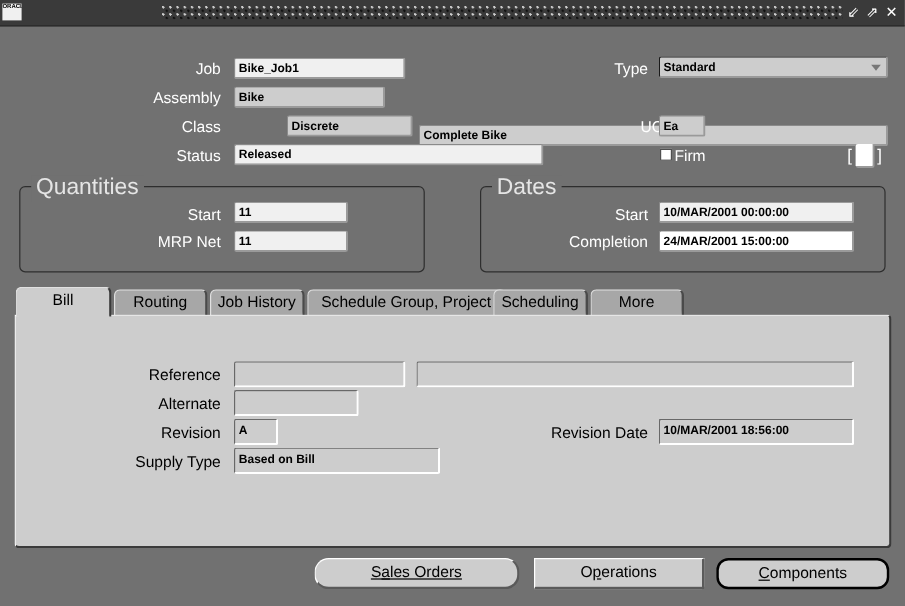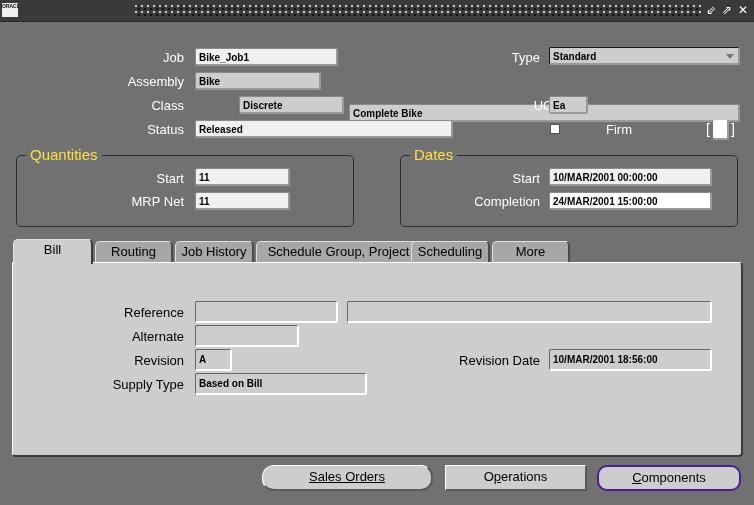--- a/index.html
+++ b/index.html
@@ -21,35 +21,35 @@
   .field { position:absolute; height:18px; box-sizing:border-box; font-weight:bold; font-size:10px;
            padding:1px 3px; line-height:15px; white-space:nowrap; overflow:hidden;
            border-top:1px solid #8a8a8a; border-left:1px solid #8a8a8a;
            border-right:2px solid #9a9a9a; border-bottom:2px solid #9a9a9a; border-radius:2px; }
   .field.white { background:#f0f0f0; }
   .field.pure { background:#ffffff; }
   .field.gray { background:#cdcdcd; }
   .field.on-canvas { border-top:1px solid #686868; border-left:1px solid #686868; border-right:2px solid #fff; border-bottom:2px solid #fff; }
 
   .frame { position:absolute; border:1px solid #2e2e2e; border-radius:5px; }
-  .frame-title { position:absolute; color:#fde047; font-size:15px; background:#717171; padding:0 4px; }
+  .frame-title { position:absolute; color:#e5e5e5; font-size:19px; background:#717171; padding:0 4px; }
 
   .tab { position:absolute; top:241px; height:22px; box-sizing:border-box; background:#a7a7a7;
          border-top:1px solid #e0e0e0; border-left:1px solid #e0e0e0; border-right:2px solid #4a4a4a;
          border-radius:5px 5px 0 0; text-align:center; line-height:20px; font-size:13px; cursor:pointer; }
   .tab.active { background:#cdcdcd; height:25px; top:239px; border-right:2px solid #3a3a3a; z-index:2; }
   .canvas { position:absolute; left:12px; top:262px; width:728px; height:192px; background:#cdcdcd;
             border-left:1px solid #fff; border-top:1px solid #fff; border-right:2px solid #3a3a3a; border-bottom:2px solid #3a3a3a;
             border-radius:0 4px 4px 4px; }
 
   .btn { position:absolute; top:465px; height:26px; box-sizing:border-box; background:#cdcdcd;
          border-top:1px solid #fff; border-left:1px solid #fff; border-right:2px solid #5a5a5a; border-bottom:2px solid #5a5a5a;
          text-align:center; line-height:22px; font-size:13px; cursor:pointer; }
   .btn.pill { border-radius:12px;text-decoration:underline; }
-  .btn.def { border:2px solid #4c1d95; border-radius:10px; }
+  .btn.def { border:2px solid #000000; border-radius:10px; }
   .btn u { text-decoration:underline; }
 
   .checkbox { position:absolute; left:550px; top:124px; width:10px; height:10px; background:#fff; border:1px solid #505050; box-sizing:border-box; }
   .dropdown-arrow { position:absolute; right:4px; top:6px; width:0; height:0; border-left:4px solid transparent; border-right:4px solid transparent; border-top:5px solid #777; }
 </style>
 </head>
 <body>
 
 <div class="titlebar">
   <div class="logo"><span>ORACLE</span></div>
@@ -75,21 +75,21 @@
 <div class="label" style="left:100px; top:98px; width:84px;">Class</div>
 <div class="field gray" style="left:195px; top:96px; width:105px;margin-left:44px;">Discrete</div>
 
 <div class="label" style="left:484px; top:98px; width:80px;">UOM</div>
 <div class="field gray" style="left:549px; top:96px; width:39px;">Ea</div>
 
 <div class="label" style="left:100px; top:122px; width:84px;">Status</div>
 <div class="field white" style="left:195px; top:120px; width:258px;">Released</div>
 
 <div class="checkbox"></div>
-<div class="label" style="left:562px; top:122px; text-align:left;margin-left:44px;">Firm</div>
+<div class="label" style="left:562px; top:122px; text-align:left;">Firm</div>
 
 <div class="label" style="left:706px; top:121px; font-size:14px;">[</div>
 <div style="position:absolute; left:713px; top:120px; width:16px; height:20px; background:#fff; border-right:2px solid #9a9a9a; border-bottom:2px solid #9a9a9a; box-sizing:border-box; border-radius:2px;"></div>
 <div class="label" style="left:731px; top:121px; font-size:14px;">]</div>
 
 <div class="frame" style="left:16px; top:155px; width:336px; height:70px;"></div>
 <div class="frame-title" style="left:26px; top:146px;">Quantities</div>
 <div class="label" style="left:100px; top:171px; width:84px;">Start</div>
 <div class="field white" style="left:195px; top:168px; width:95px;">11</div>
 <div class="label" style="left:100px; top:194px; width:84px;">MRP Net</div>

